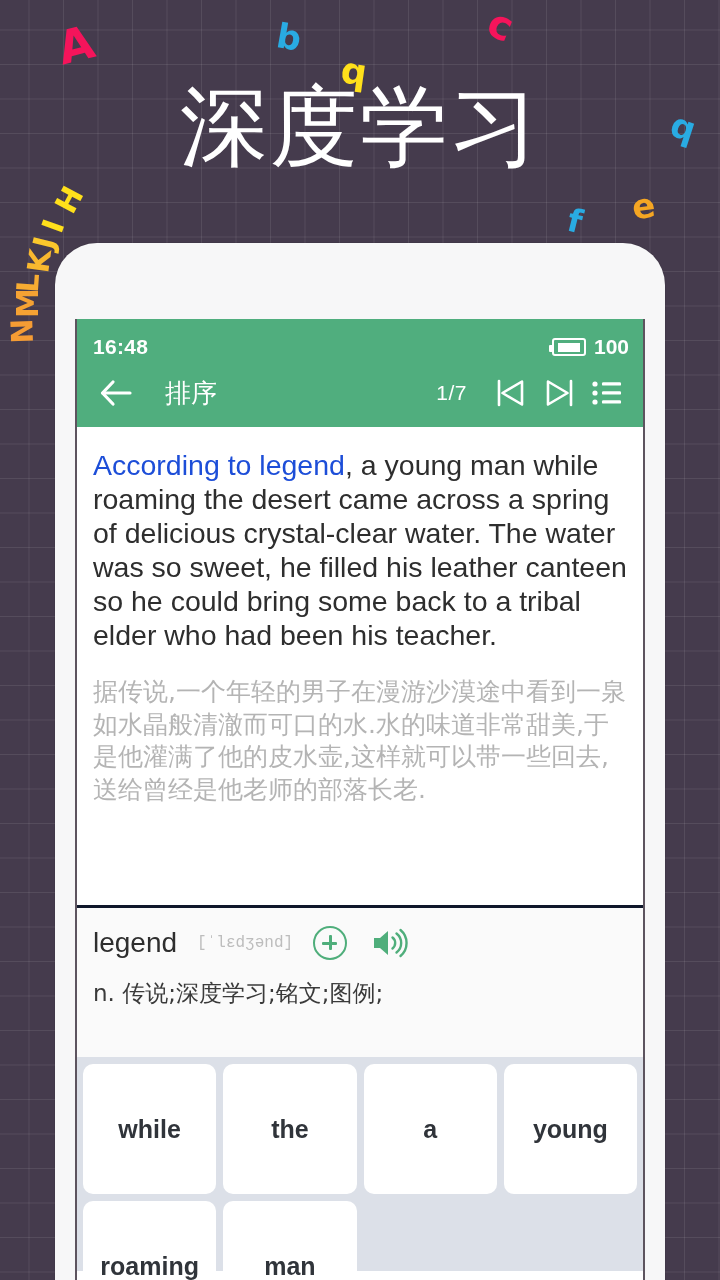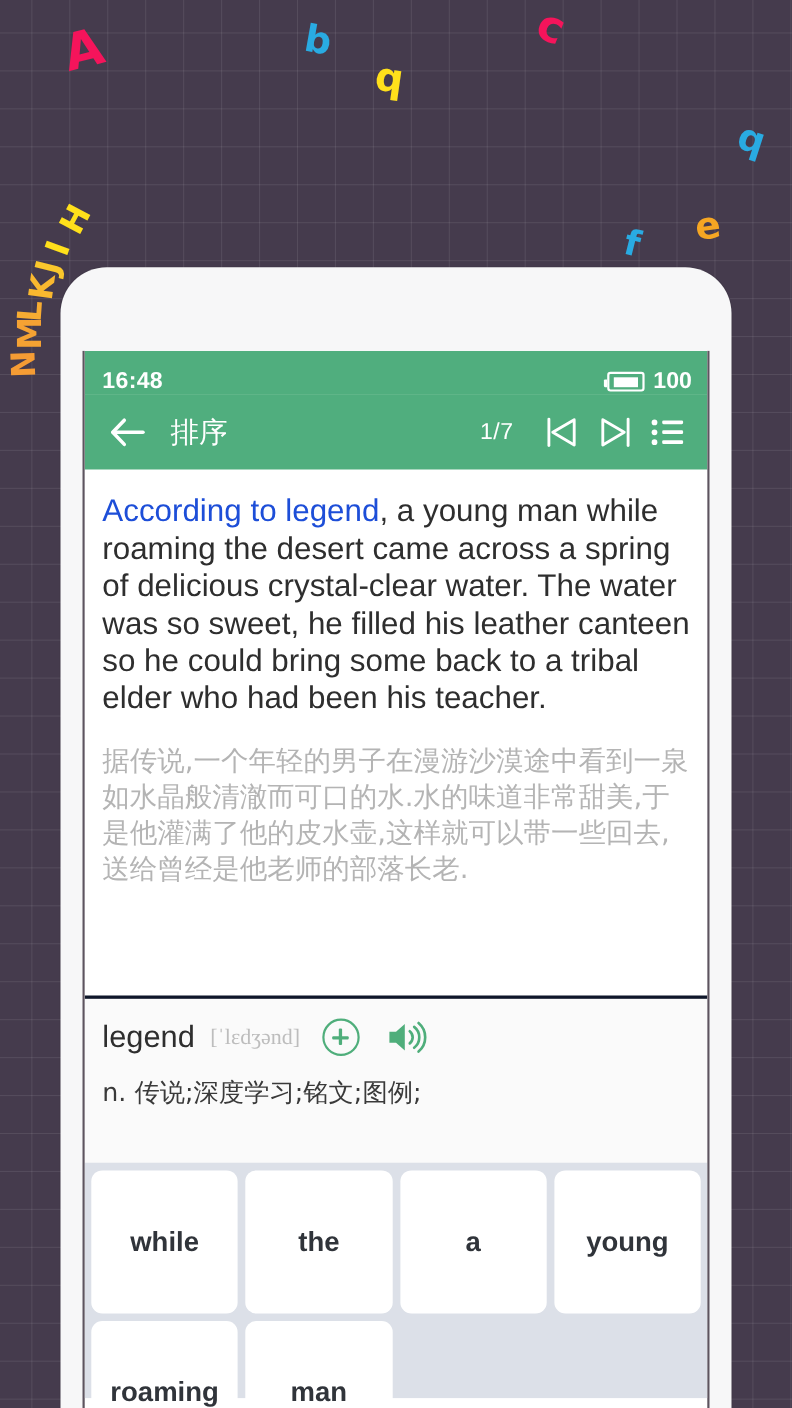--- a/index.html
+++ b/index.html
@@ -91,21 +91,21 @@
 
   
   #appbar {
     height:68px; background:#50AE7E;
     display:flex; align-items:center;
     padding:0 12px 0 18px; gap:0;
     color:#FFFFFF;
   }
   #back-arrow { width:42px; height:42px; display:flex; align-items:center; justify-content:center; }
   #appbar-title {
-    font-size:26px; margin-left:18px;
+    font-size:26px; margin-left:28px;
     font-family:"DejaVu Sans", sans-serif;
   }
   #appbar-right { margin-left:auto; display:flex; align-items:center; gap:0; }
   #page-count { font-size:21px; margin-right:20px; letter-spacing:0.5px; }
   .nav-ico { width:48px; height:42px; display:flex; align-items:center; justify-content:center; }
 
   
   #passage {
     background:#FFFFFF;
     padding:22px 16px 0 16px;
@@ -126,21 +126,21 @@
 
   
   #dict {
     background:#FAFAFA;
     border-top:3px solid #0f172a;
     padding:18px 16px 16px 16px;
     height:152px;
   }
   #dict-head { display:flex; align-items:center; gap:0; }
   #dict-word { font-size:28px; color:#2E2E2E; }
-  #dict-ipa  { font-size:20px; color:#BDBDBD; margin-left:14px; font-family:Liberation Serif, serif; }
+  #dict-ipa  { font-size:16px; color:#BDBDBD; margin-left:20px; font-family:Liberation Mono, monospace; }
   #add-word {
     margin-left:20px; width:34px; height:34px; border-radius:50%;
     border:2.5px solid #4FAE7B; position:relative; flex:none;
   }
   #add-word::before, #add-word::after {
     content:""; position:absolute; background:#4FAE7B; border-radius:1px;
   }
   #add-word::before { left:7px; top:13.5px; width:15px; height:3px; }
   #add-word::after  { left:13.5px; top:7px; width:3px; height:15px; }
   #speak { margin-left:24px; width:38px; height:34px; flex:none; }
@@ -182,20 +182,21 @@
       <span class="deco" style="left: 568px; top: 205px; font-size: 32px; color: rgb(41, 171, 226); transform: rotate(14deg);">f</span>
       <span class="deco" style="left: 57px; top: 185px; font-size: 30px; color: rgb(255, 224, 27); transform: rotate(-62deg);">H</span>
       <span class="deco" style="left: 48px; top: 211px; font-size: 30px; color: rgb(255, 224, 27); transform: rotate(-70deg);">I</span>
       <span class="deco" style="left: 39px; top: 228px; font-size: 30px; color: rgb(251, 200, 44); transform: rotate(-76deg);">J</span>
       <span class="deco" style="left: 28px; top: 246px; font-size: 30px; color: rgb(249, 184, 47); transform: rotate(-82deg);">K</span>
       <span class="deco" style="left: 19px; top: 268px; font-size: 30px; color: rgb(247, 172, 50); transform: rotate(-86deg);">L</span>
       <span class="deco" style="left: 13px; top: 288px; font-size: 30px; color: rgb(245, 162, 51); transform: rotate(-90deg);">M</span>
       <span class="deco" style="left: 10px; top: 316px; font-size: 30px; color: rgb(245, 156, 52); transform: rotate(-92deg);">N</span>
     </div>
 
+  <div id="headline">深度学习</div>
 
   <div id="phone">
 
     <div id="bezel-top"></div>
     <div id="cam"></div>
     <div id="speaker"></div>
 
     <div id="screen">
 
       <div id="statusbar">

